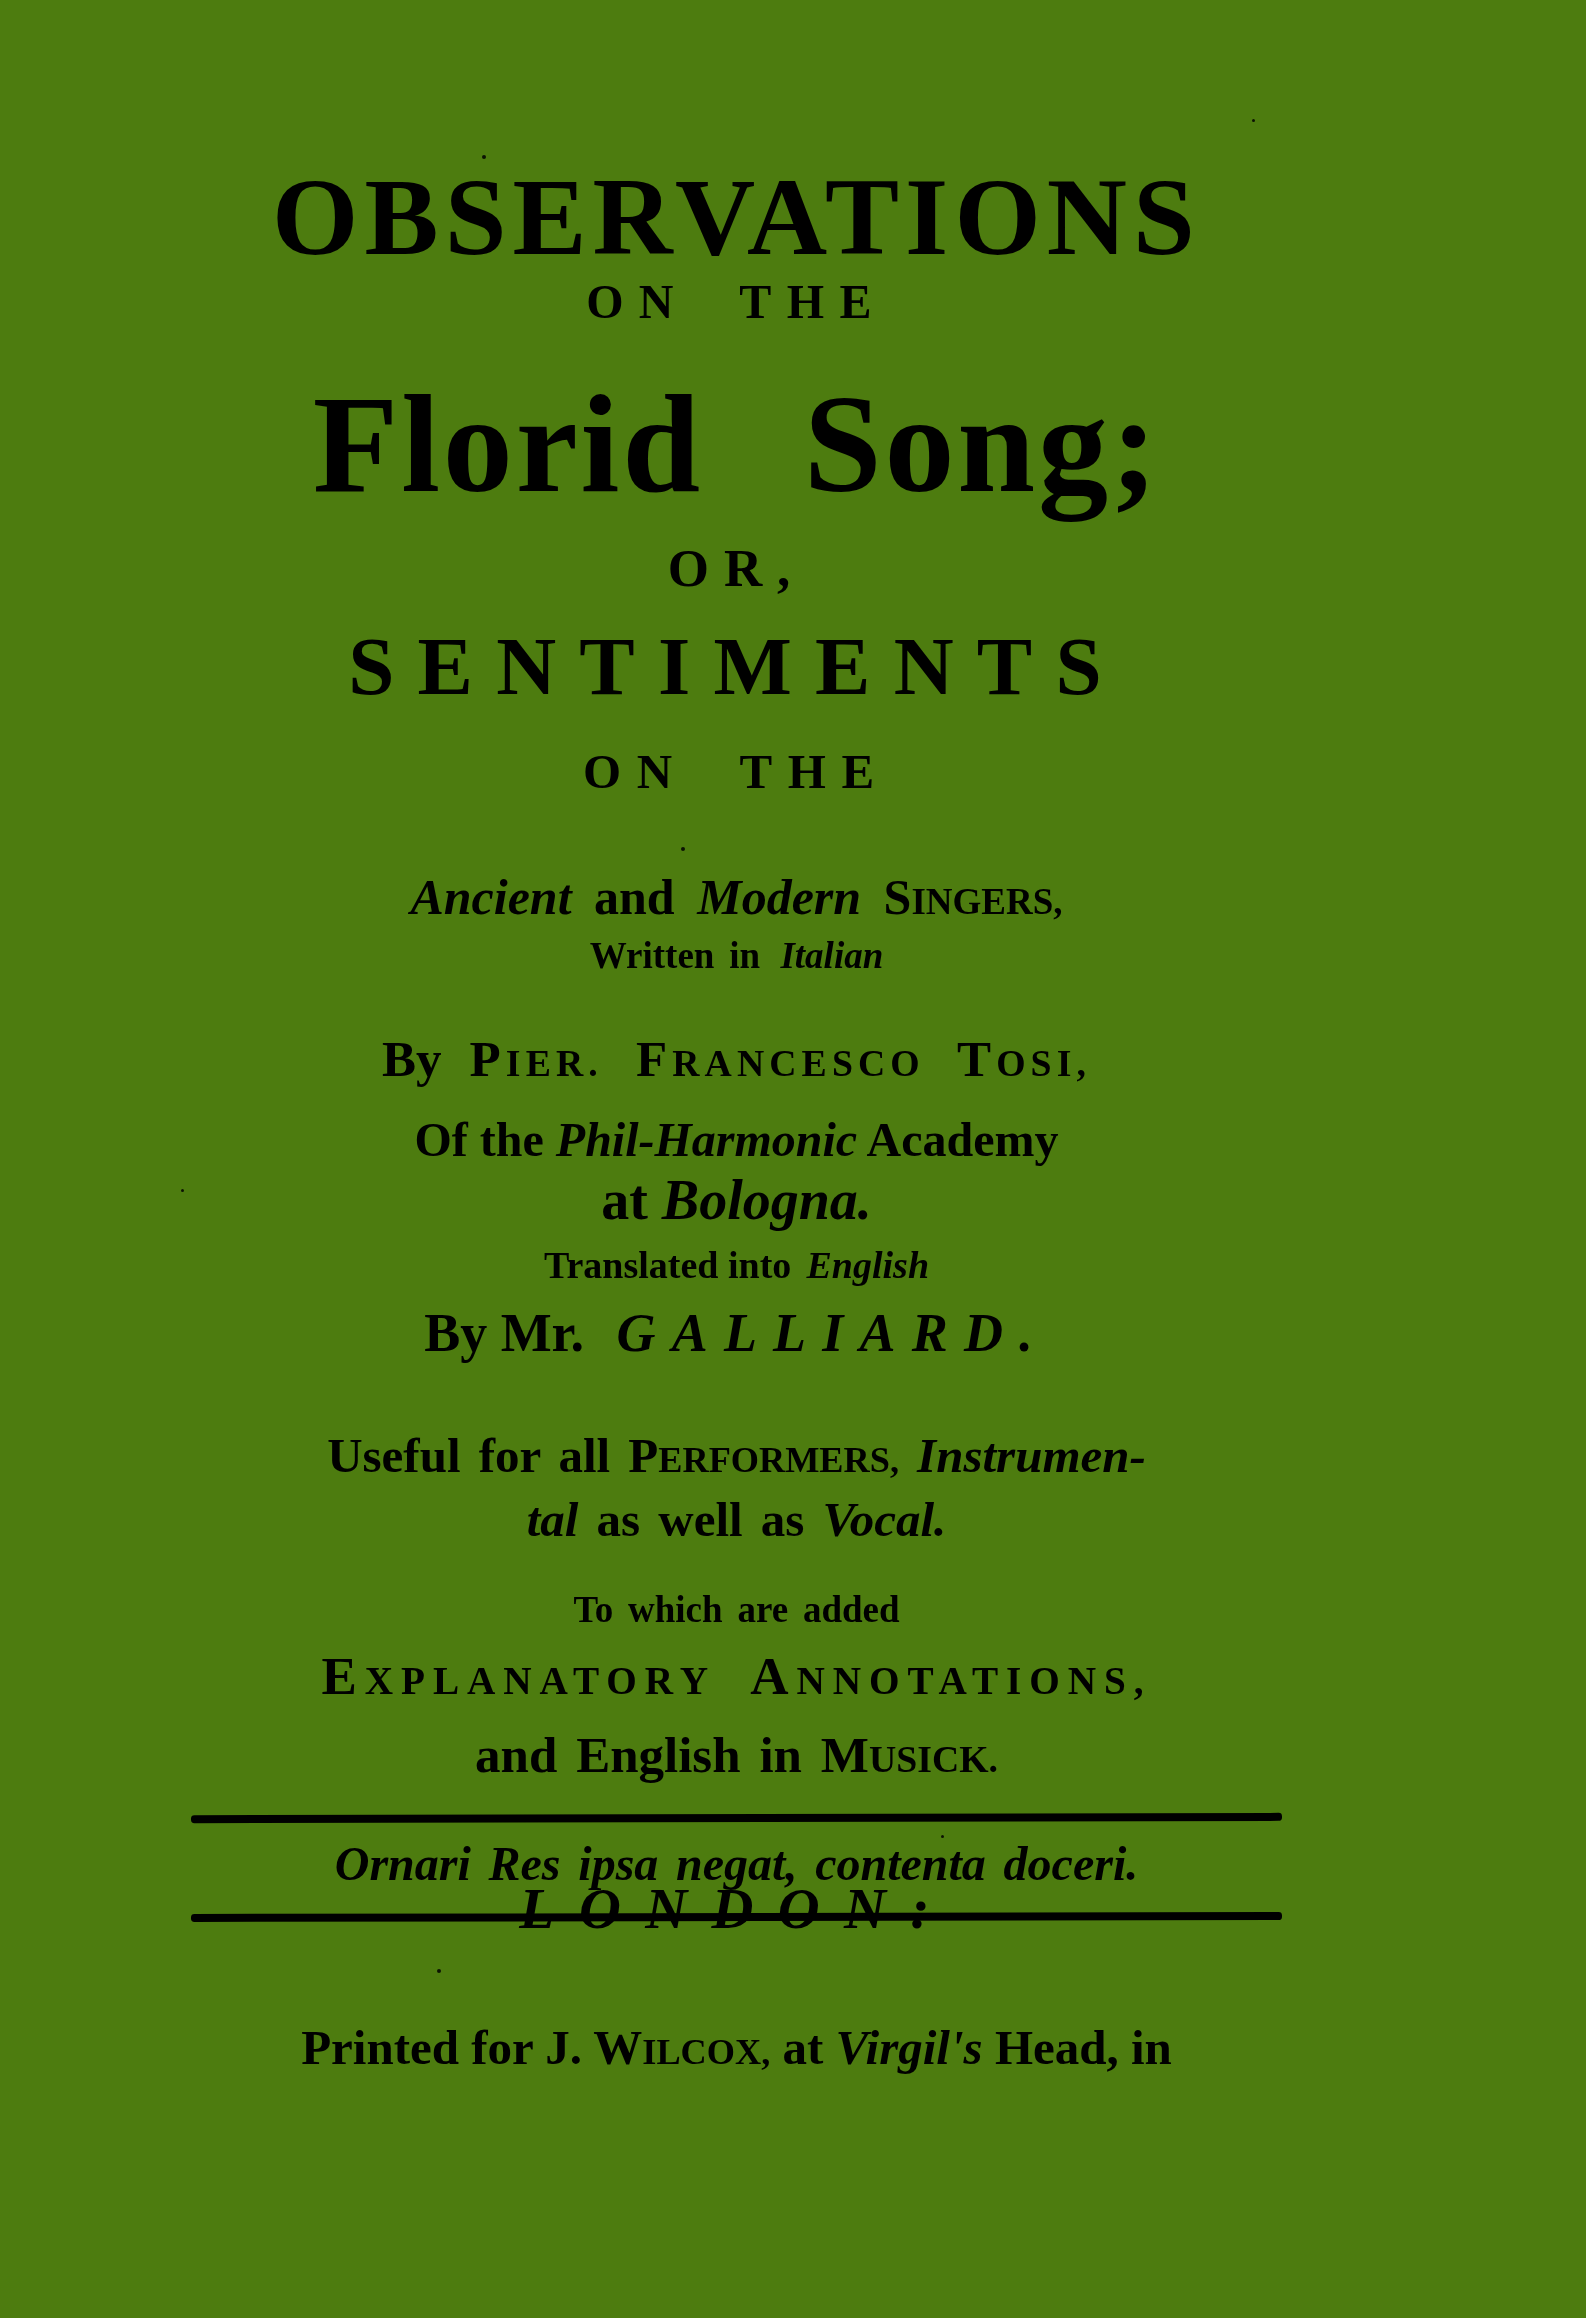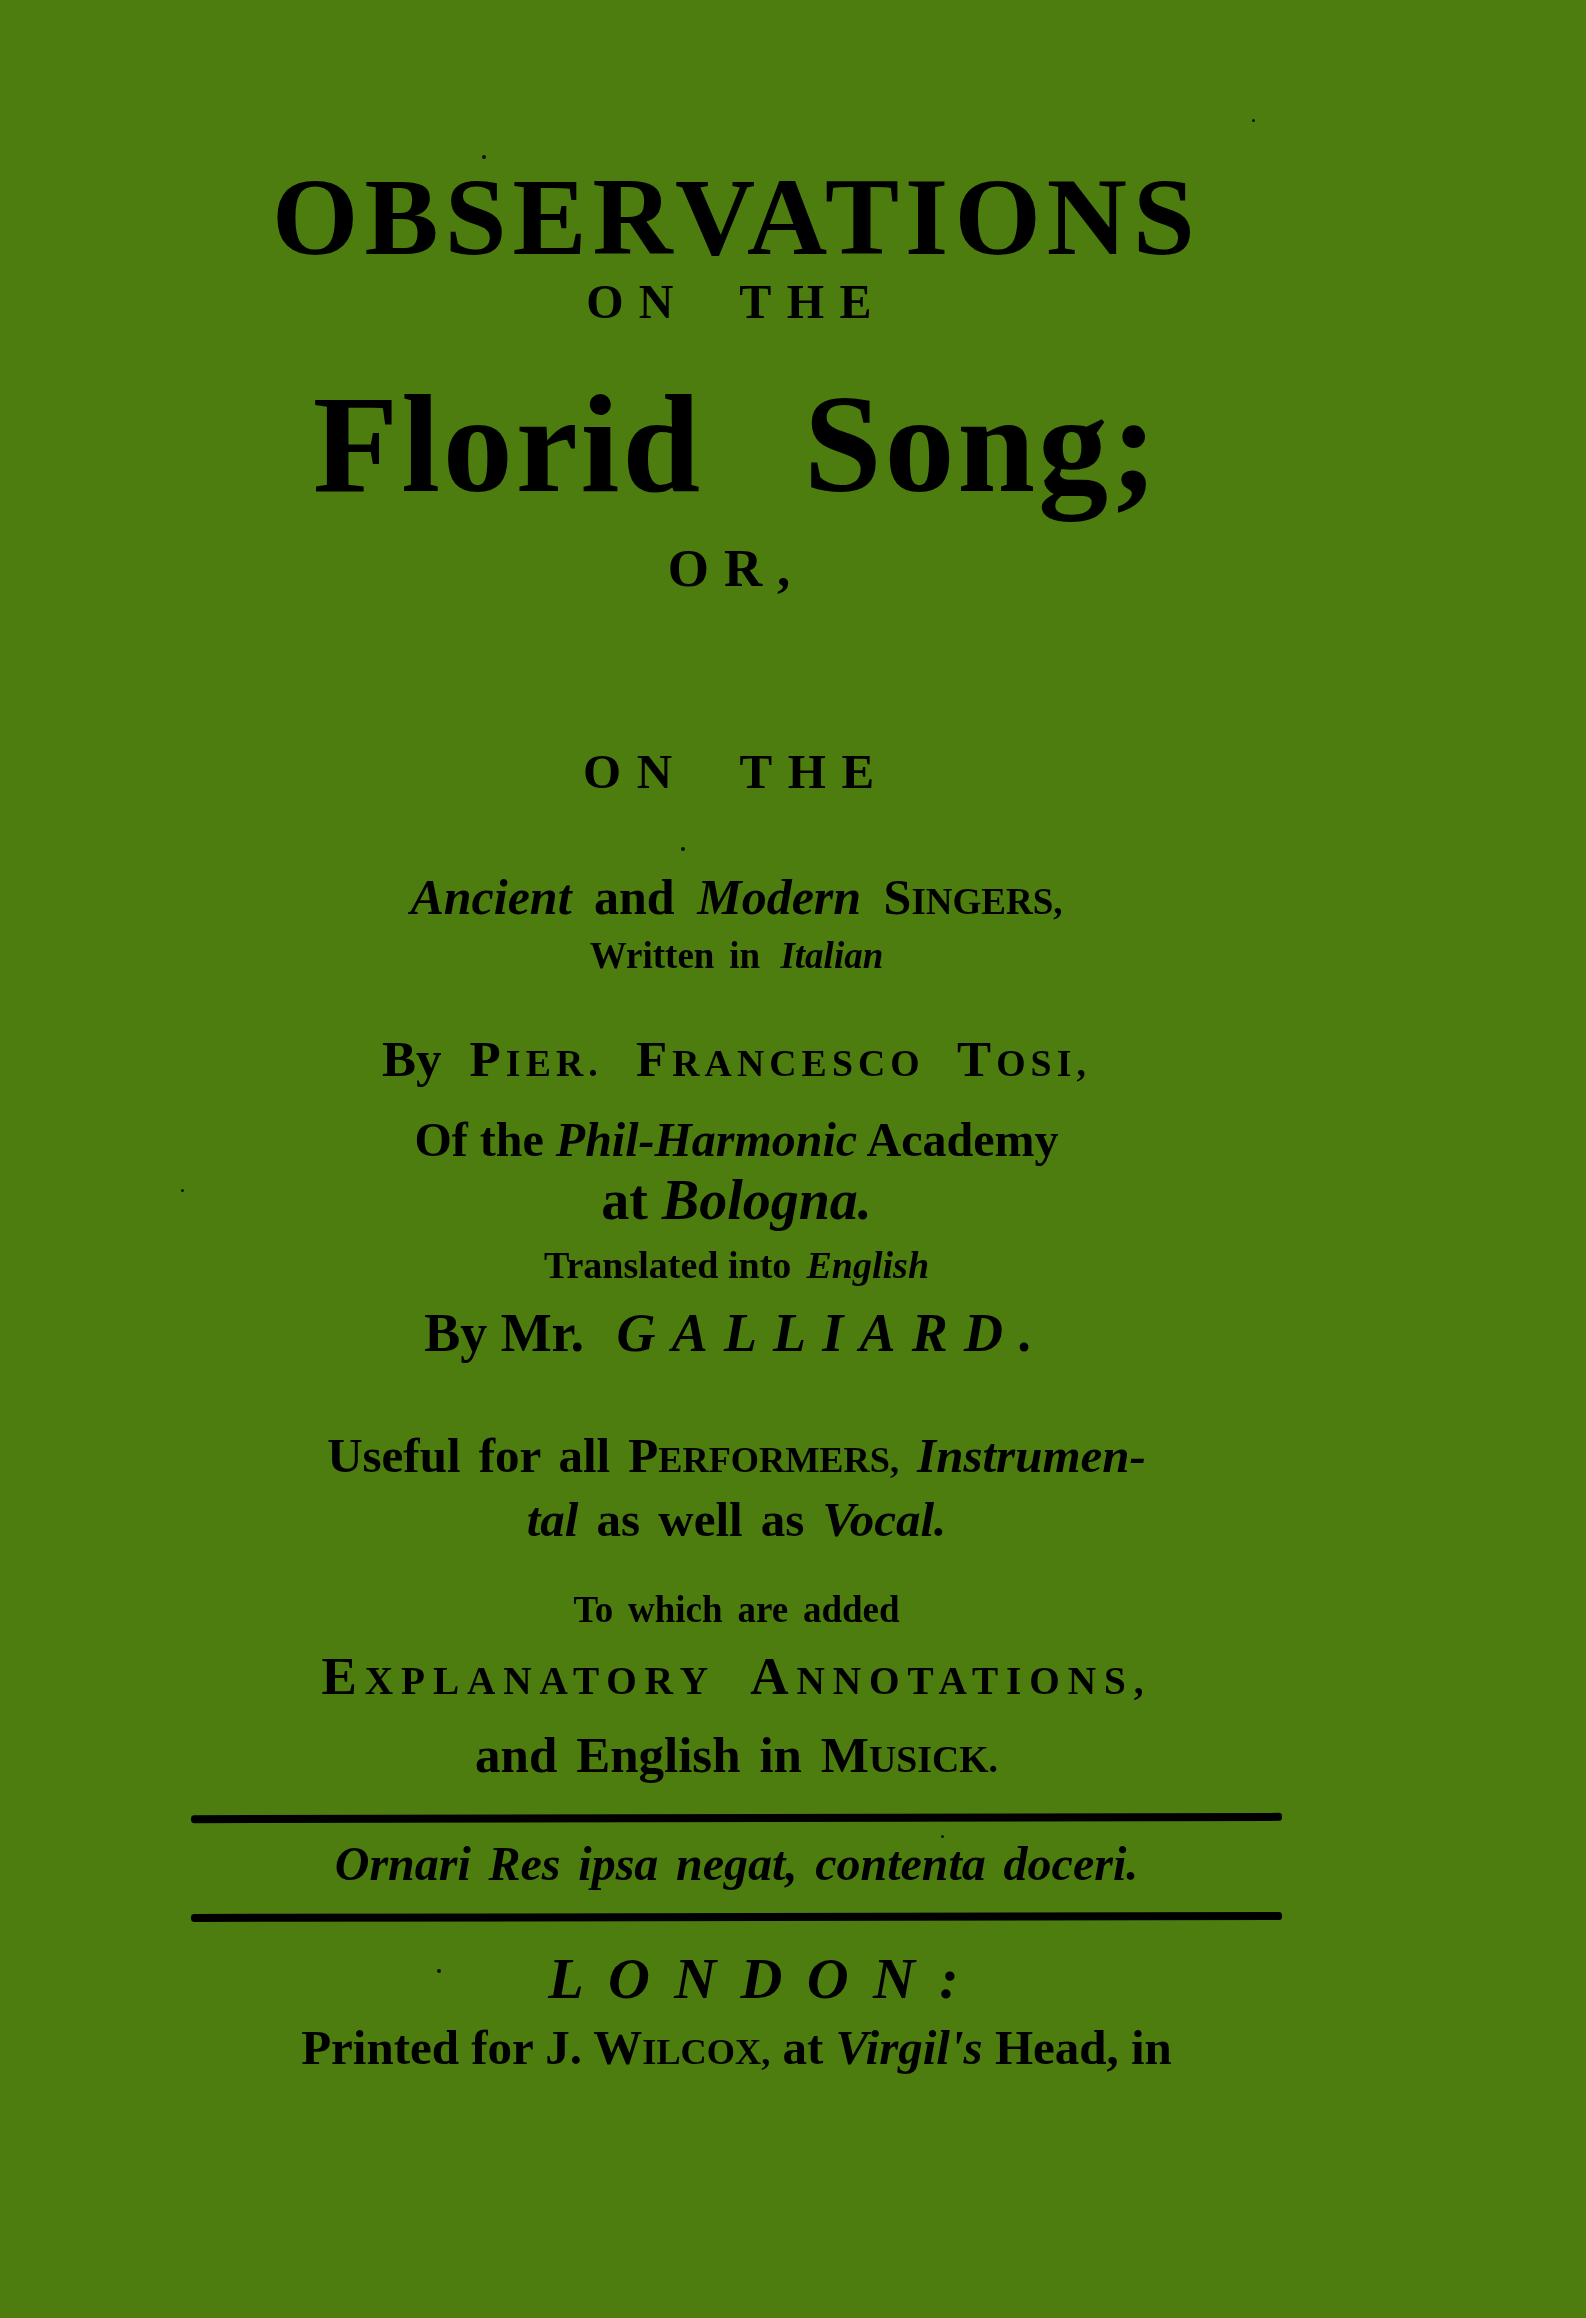--- a/index.html
+++ b/index.html
@@ -42,21 +42,21 @@
   .l-bologna  {top:1172px; font-size:56px;}
   .l-transl   {top:1246px; font-size:38px;text-align:center;}
   .l-galliard {top:1306px; font-size:54px;}
   .l-galliard .name{letter-spacing:.3em; margin-left:.35em;}
   .l-useful1  {top:1431px; font-size:49px; word-spacing:.12em;}
   .l-useful2  {top:1495px; font-size:49px; word-spacing:.12em;}
   .l-towhich  {top:1591px; font-size:37px; word-spacing:.15em;}
   .l-explan   {top:1650px; font-size:53px; letter-spacing:.15em; word-spacing:.3em;}
   .l-examples {top:1730px; font-size:51px; word-spacing:.12em;}
   .l-motto    {top:1840px; font-size:48px; word-spacing:.12em;}
-  .l-london   {top:1950px; font-size:58px; letter-spacing:.42em;padding-left:29px;}
+  .l-london   {top:1880px; font-size:58px; letter-spacing:.42em;}
   .l-printed  {top:2023px; font-size:49px;}
   .l-strand   {top:2086px; font-size:49px;}
 
   .rule{
     position:absolute;
     left:191px;
     width:1091px;
     height:7.7px;
     background:#000;
     border-radius:3.4px;
@@ -83,20 +83,21 @@
 <div class="page">
 
   <div class="line l-obs">OBSERVATIONS</div>
 
   <div class="line l-onthe1">ON THE</div>
 
   <div class="line l-florid">Florid Song;</div>
 
   <div class="line l-or">OR,</div>
 
+  <div class="line l-sent">SENTIMENTS</div>
 
   <div class="line l-onthe2">ON THE</div>
 
   <div class="line l-ancient">
     <span class="it">Ancient</span>
     <span>and</span>
     <span class="it">Modern</span>
     <span><span>S</span><span class="sc-r">INGERS,</span></span>
   </div>
 

